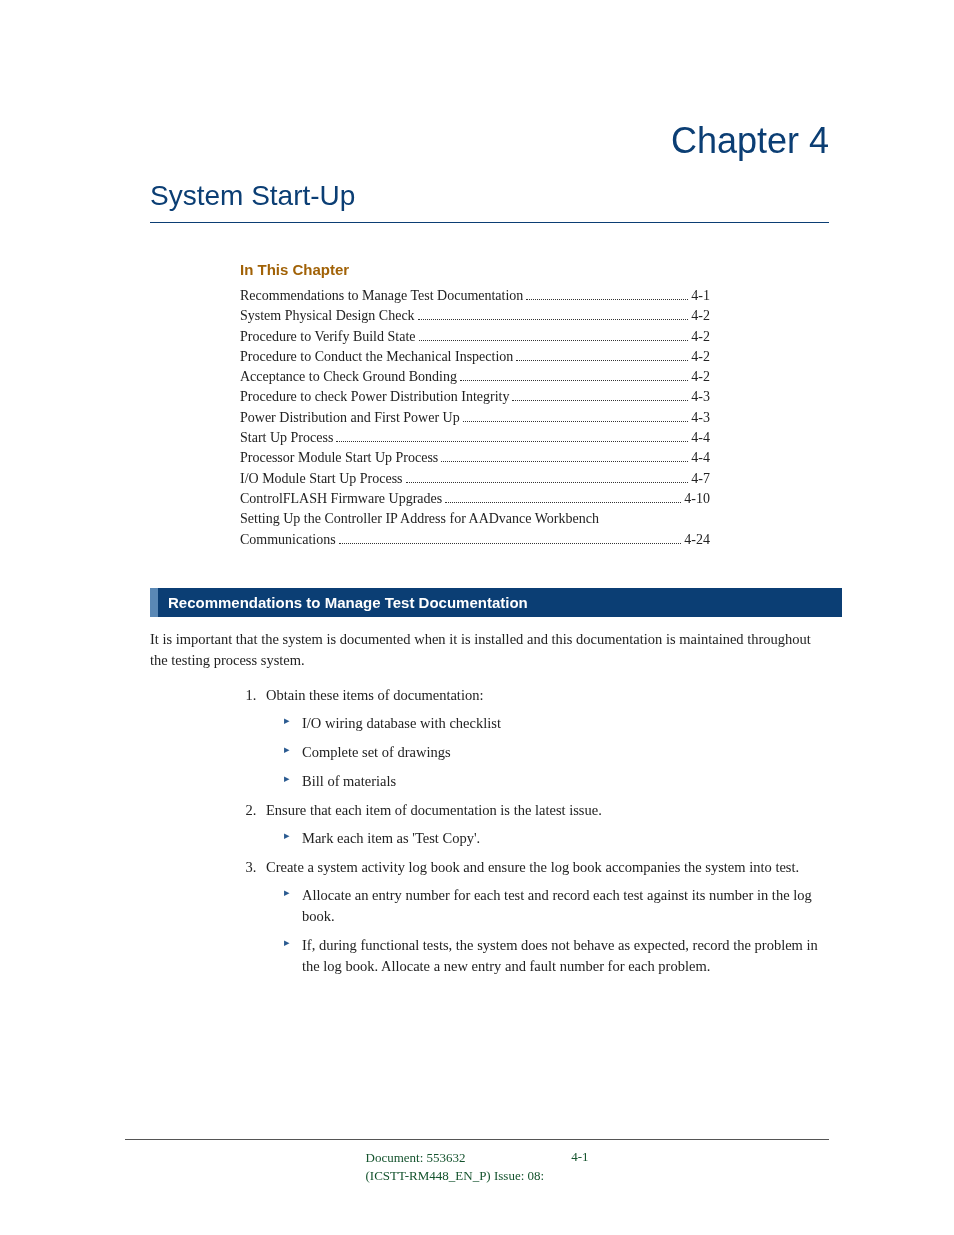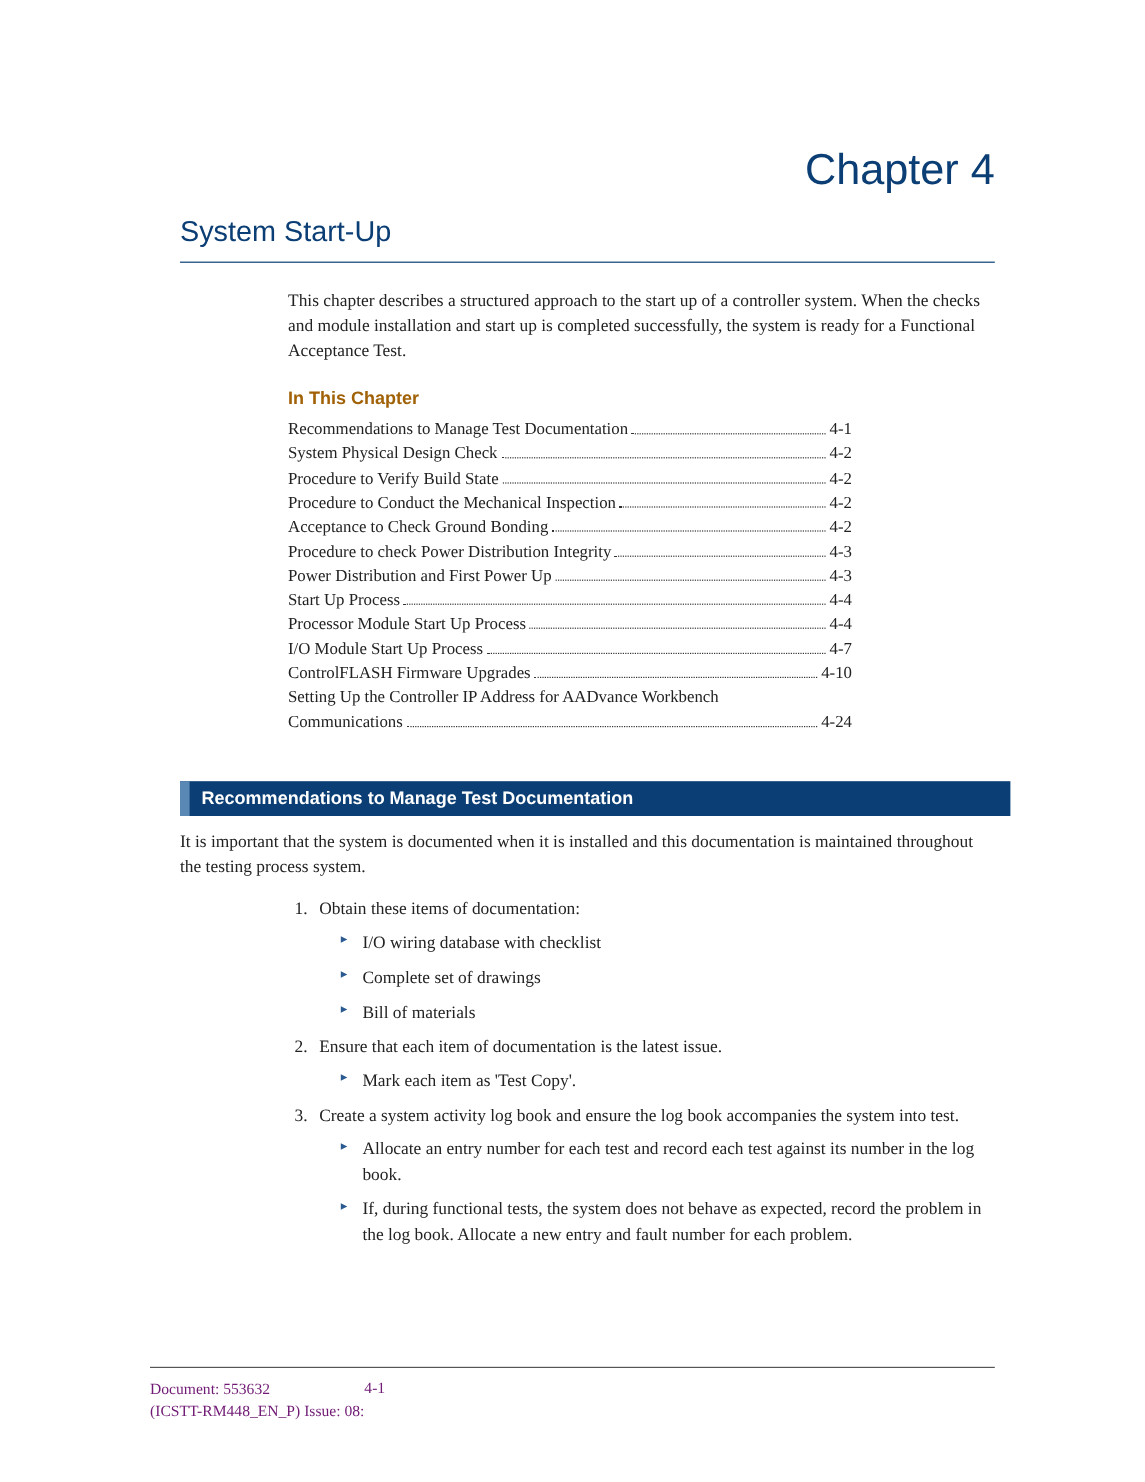--- a/index.html
+++ b/index.html
@@ -19,26 +19,26 @@
   .chapter-num {
     text-align: right;
     font-family: Arial, Helvetica, sans-serif;
     font-size: 36px;
     color: #0b3e74;
     font-weight: 500;
     margin-bottom: 18px;
   }
   .chapter-title {
     font-family: Arial, Helvetica, sans-serif;
-    font-size: 24px;
+    font-size: 28px;
     color: #0b3e74;
     font-weight: 400;
     padding-bottom: 10px;
     border-bottom: 1.5px solid #0b3e74;
-    margin-bottom: 22px;
+    margin-bottom: 38px;
   }
   .intro {
     margin-left: 90px;
     font-size: 14.5px;
     line-height: 1.45;
     margin-bottom: 20px;
   }
   .in-chapter {
     margin-left: 90px;
     font-family: Arial, Helvetica, sans-serif;
@@ -125,38 +125,38 @@
     right: 125px;
     bottom: 95px;
     border-top: 1px solid #555;
   }
   .footer {
     position: absolute;
     left: 125px;
     right: 125px;
     bottom: 50px;
     font-size: 13px;
-    color: #701a75;
+    color: #14532d;
     display: flex;
-    justify-content: flex-start;
+    justify-content: center;
+    gap: 27px;
   }
   .footer-left {
     line-height: 1.4;
   }
 </style>
 </head>
 <body>
 
 <div class="page">
 
   <div class="chapter-num">Chapter 4</div>
 
   <div class="chapter-title">System Start-Up</div>
 
-  <div class="intro">This chapter describes a structured approach to the start up of a controller system. When the checks and module installation and start up is completed successfully, the system is ready for a Functional Acceptance Test.</div>
 
   <div class="in-chapter">In This Chapter</div>
 
   <div class="toc" id="toc-container">
       <div class="toc-row">
         <span class="toc-label">Recommendations to Manage Test Documentation</span>
         <span class="toc-dots"></span>
         <span class="toc-page">4-1</span>
       </div>
       <div class="toc-row">

